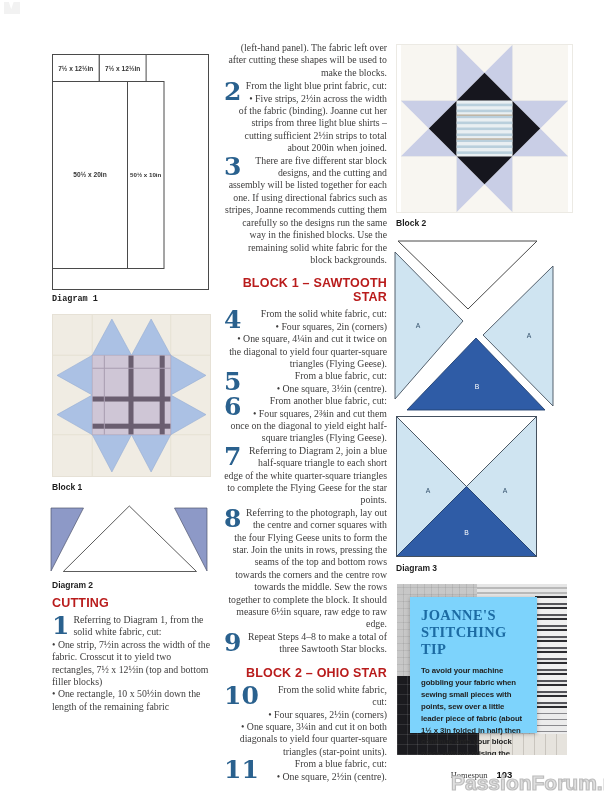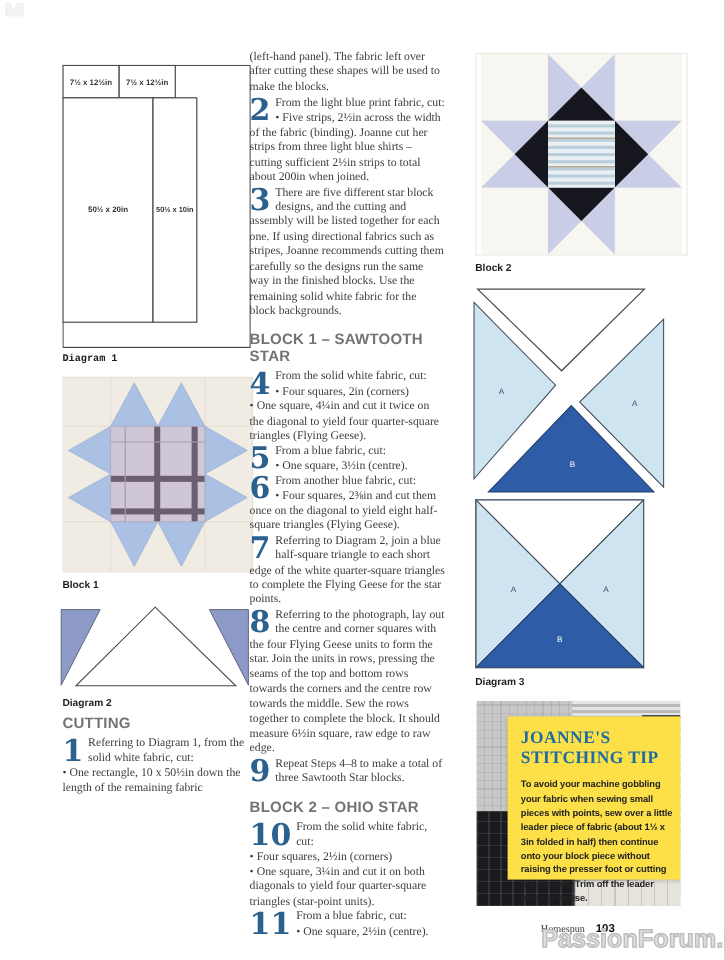--- a/index.html
+++ b/index.html
@@ -1,20 +1,20 @@
 <!DOCTYPE html>
 <html><head>
 <meta charset="utf-8">
 <style>
   html,body{margin:0;padding:0;background:#888;}
   #page{position:relative;width:604px;height:800px;background:#ffffff;overflow:hidden;
         font-family:"Liberation Serif",serif;}
   .abs{position:absolute;}
   .caption{font:bold 8.5px "Liberation Sans",sans-serif;color:#1c1c1c;}
-  .heading{font:bold 12.5px "Liberation Sans",sans-serif;color:#737373;letter-spacing:.2px;margin:10px 0 4px 0;}
+  .heading{font:bold 12.5px "Liberation Sans",sans-serif;color:#b91c1c;letter-spacing:.2px;margin:10px 0 4px 0;}
   .body-col{font:9.8px/12.4px "Liberation Serif",serif;color:#3d3c3c;}
   .step{clear:left;margin:0;}
   .dropcap{float:left;font:bold 25px/22px "DejaVu Serif",serif;color:#2a618e;margin:1px 4px 0 0;}
   .bullet{margin:0;font-family:Liberation Serif, serif;}
   .intro{margin:0 0 1px 0;}
   
   #tipbox{left:397px;top:584px;width:170px;height:171px;overflow:hidden;}
   .fab-base{position:absolute;left:0;top:0;width:100%;height:100%;
      background:
        repeating-linear-gradient(0deg,#e9e9e9 0 6px,#d9d9d9 6px 7px),
@@ -28,21 +28,21 @@
      background:repeating-linear-gradient(0deg,#8a8a8e 0 1.5px,#ececec 1.5px 6px);}
   .fab-black{position:absolute;left:0;top:92px;width:82px;height:79px;
      background:
        repeating-linear-gradient(0deg,rgba(255,255,255,.10) 0 1px,transparent 1px 10px),
        repeating-linear-gradient(90deg,rgba(255,255,255,.10) 0 1px,transparent 1px 10px),
        #1b1b1f;}
   .fab-botgrid{position:absolute;left:82px;top:150px;width:88px;height:21px;
      background:
        repeating-linear-gradient(90deg,#c9c5be 0 1px,transparent 1px 11px),
        #e6e3dd;}
-  .tip-card{position:absolute;left:26px;top:13px;width:151px;height:136px;background:#fde047;
+  .tip-card{position:absolute;left:13px;top:13px;width:127px;height:136px;background:#7dd3fc;
      box-shadow:0 1px 4px rgba(0,0,0,.28);padding:10px 9px 0 11px;box-sizing:border-box;}
   .tip-title{font:bold 14.5px/17px "Liberation Serif",serif;color:#1c6ba3;letter-spacing:.4px;margin:0 0 7px 0;}
   .tip-body{font:bold 7.8px/11.9px "Liberation Sans",sans-serif;color:#232323;letter-spacing:-.1px;}
   #footer{left:400px;top:764px;width:163px;text-align:center;}
   .mag-name{font:8.5px "Liberation Serif",serif;color:#3a3a3a;}
   .page-num{font:bold 9.5px "Liberation Sans",sans-serif;color:#101010;margin-left:9px;}
   #watermark{left:431px;top:771px;font:bold 21px "Liberation Sans",sans-serif;color:#e0e0e0;
      -webkit-text-stroke:1.2px #bdbdbd;letter-spacing:0;white-space:nowrap;padding-left:20px;}
   .corner-mark{left:4px;top:2px;width:16px;height:12px;background:#f2f2f2;
      clip-path:polygon(0 0,30% 0,45% 60%,60% 0,100% 0,100% 100%,0 100%);}
@@ -106,25 +106,26 @@
     <path d="M124.5,7 L157,7 L157,70 Z" fill="#8d99c7" stroke="#50566e" stroke-width="0.7"></path>
     <path d="M79.3,5 L146.5,70.5 L13.3,70.5 Z" fill="#ffffff" stroke="#4a4a4a" stroke-width="0.9"></path>
   </svg>
   <div class="abs caption" style="left:52px;top:580px;">Diagram 2</div>
 
   <div class="abs body-col" style="left:52px;top:596px;width:158px;">
     <div class="heading" style="margin-top:0;">CUTTING</div>
     <div class="step">
       <span class="dropcap">1</span>
       <span>Referring to Diagram 1, from the solid white fabric, cut:</span>
+      <div class="bullet">• One strip, 7½in across the width of the fabric. Crosscut it to yield two rectangles, 7½ x 12½in (top and bottom filler blocks)</div>
       <div class="bullet">• One rectangle, 10 x 50½in down the length of the remaining fabric</div>
     </div>
   </div>
 
-  <div class="abs body-col" style="left:208px;top:42px;width:163px;">
+  <div class="abs body-col" style="left:224px;top:42px;width:163px;text-align:right;">
     <p class="intro">(left-hand panel). The fabric left over after cutting these shapes will be used to make the blocks.</p>
 
     <div class="step">
       <span class="dropcap">2</span>
       <span>From the light blue print fabric, cut:</span>
       <div class="bullet">• Five strips, 2½in across the width of the fabric (binding). Joanne cut her strips from three light blue shirts – cutting sufficient 2½in strips to total about 200in when joined.</div>
     </div>
 
     <div class="step">
       <span class="dropcap">3</span>

